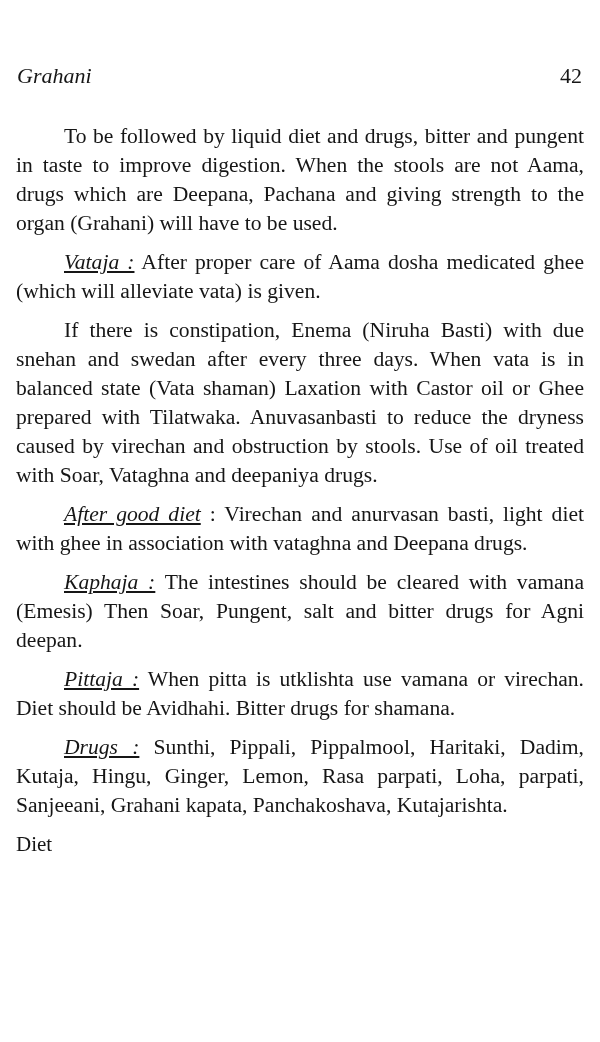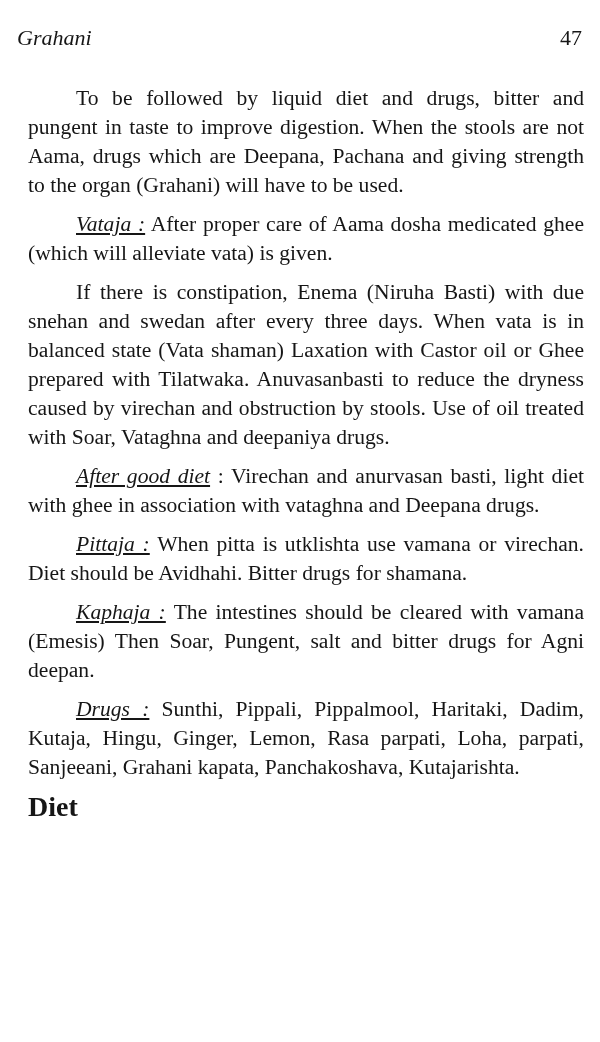--- a/index.html
+++ b/index.html
@@ -1,56 +1,56 @@
 <!DOCTYPE html>
 <html><head>
 <meta charset="utf-8">
 <style>
   html, body { margin: 0; padding: 0; }
   body {
     width: 600px; height: 1042px; overflow: hidden;
     background: #ffffff; color: #161616;
     font-family: "Liberation Serif", "DejaVu Serif", serif;
   }
-  .page { position: relative; width: 600px; height: 926px; }
+  .page { position: relative; width: 600px; height: 926px; margin-top: 38px; }
   .running-head {
     position: absolute; top: 24px; left: 17px; right: 18px;
     display: flex; justify-content: space-between; align-items: baseline;
     font-size: 22px; line-height: 28px;
   }
   .running-head .title { font-style: italic; }
   .body {
-    position: absolute; top: 84px; left: 28px; right: 16px;
+    position: absolute; top: 84px; left: 16px; right: 16px;
     font-size: 21.6px; line-height: 29px;
   }
   .para {
     margin: 0 0 10px 0;
     text-align: justify;
     text-indent: 48px;
   }
   .para .lead { font-style: italic; text-decoration: underline; }
   .heading {
-    font-weight: bold; font-size: 28px; line-height: 29px;
+    font-weight: normal; font-size: 21px; line-height: 29px;
     margin: 0 0 9px 0;
     font-family: "Liberation Serif", serif;
   }
 </style>
 </head>
 <body>
 
 <div class="page">
   <div class="running-head">
     <span class="title">Grahani</span>
-    <span class="pnum">47</span>
+    <span class="pnum">42</span>
   </div>
 
   <div class="body">
     <p class="para"><span class="lead"></span><span>To be followed by liquid diet and drugs, bitter and pungent in taste to improve digestion. When the stools are not Aama, drugs which are Deepana, Pachana and giving strength to the organ (Grahani) will have to be used.</span></p>
     <p class="para"><span class="lead">Vataja :</span><span> After proper care of Aama dosha medicated ghee (which will alleviate vata) is given.</span></p>
     <p class="para"><span class="lead"></span><span>If there is constipation, Enema (Niruha Basti) with due snehan and swedan after every three days. When vata is in balanced state (Vata shaman) Laxation with Castor oil or Ghee prepared with Tilatwaka. Anuvasanbasti to reduce the dryness caused by virechan and obstruction by stools. Use of oil treated with Soar, Vataghna and deepaniya drugs.</span></p>
     <p class="para"><span class="lead">After good diet</span><span> : Virechan and anurvasan basti, light diet with ghee in association with vataghna and Deepana drugs.</span></p>
+    <p class="para"><span class="lead">Kaphaja :</span><span> The intestines should be cleared with vamana (Emesis) Then Soar, Pungent, salt and bitter drugs for Agni deepan.</span></p>
     <p class="para"><span class="lead">Pittaja :</span><span> When pitta is utklishta use vamana or virechan. Diet should be Avidhahi. Bitter drugs for shamana.</span></p>
-    <p class="para"><span class="lead">Kaphaja :</span><span> The intestines should be cleared with vamana (Emesis) Then Soar, Pungent, salt and bitter drugs for Agni deepan.</span></p>
     <p class="para"><span class="lead">Drugs :</span><span> Sunthi, Pippali, Pippalmool, Haritaki, Dadim, Kutaja, Hingu, Ginger, Lemon, Rasa parpati, Loha, parpati, Sanjeeani, Grahani kapata, Panchakoshava, Kutajarishta.</span></p>
 
     <div class="heading">Diet</div>
   </div>
 </div>
 
 </body></html>

